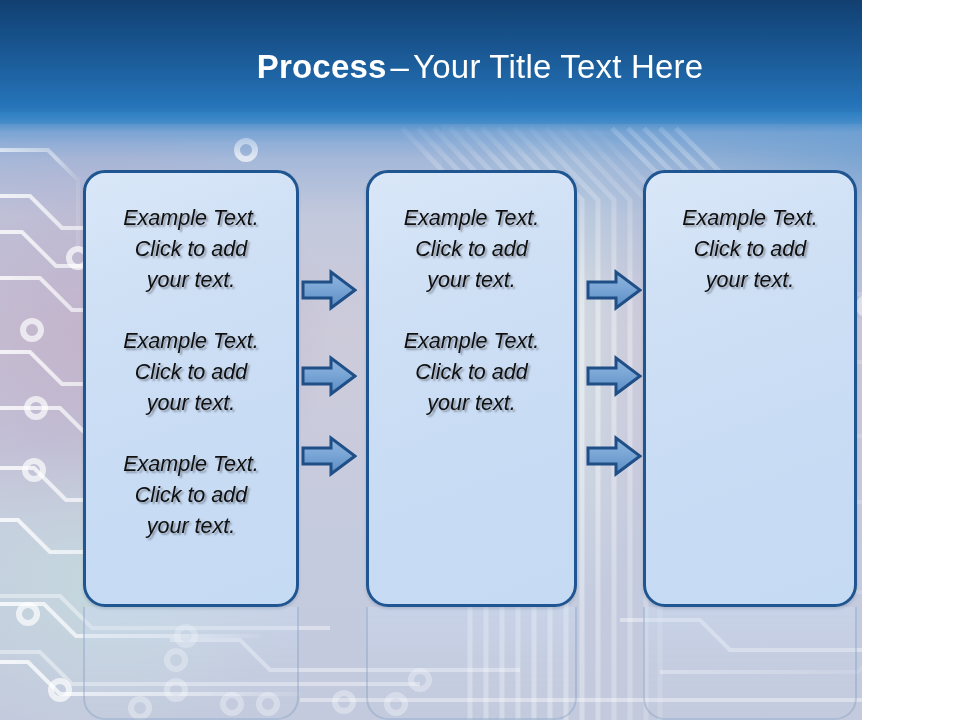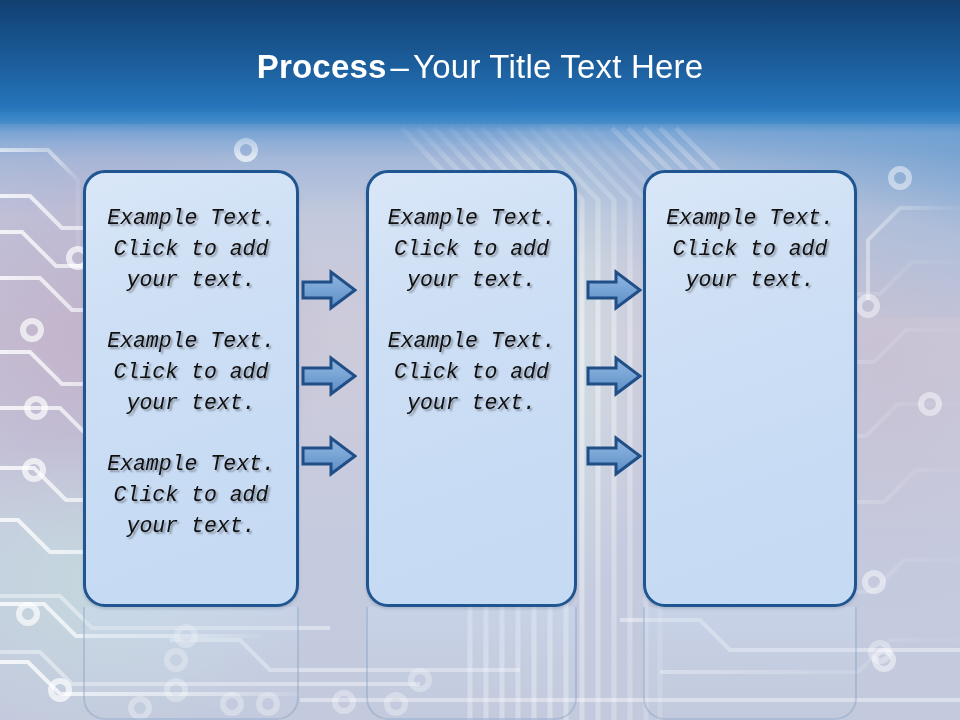--- a/index.html
+++ b/index.html
@@ -7,21 +7,21 @@
     margin: 0;
     padding: 0;
     background: #ffffff;
   }
   body {
     font-family: "Liberation Sans", sans-serif;
   }
 
   #slide {
     position: relative;
-    width: 960px;
+    width: 862px;
     height: 720px;
     overflow: hidden;
     background: #cfd6e8;
   }
 
   
   .bg-base {
     position: absolute;
     inset: 0;
     background:
@@ -135,21 +135,21 @@
     box-sizing: border-box;
     border: 3px solid #1f5591;
     border-radius: 22px;
     background: linear-gradient(160deg, #d9e7f8 0%, #cfe0f5 28%, #c8dcf4 62%, #c5daf3 100%);
     box-shadow: 0 2px 3px rgba(40,60,90,0.18);
     padding: 30px 14px 10px 14px;
     text-align: center;
     overflow: hidden;
   }
   .pbox .ptext {
-    font-family: Liberation Mono, monospace;
+    font-family: Liberation Sans, sans-serif;
     font-style: italic;
     font-size: 21.5px;
     line-height: 31px;
     color: #101010;
     text-shadow: 2px 2px 2px rgba(60,60,70,0.45);
     margin: 0 0 30px 0;
     white-space: pre-line;
   }
   .pbox .ptext:last-child { margin-bottom: 0; }
 

